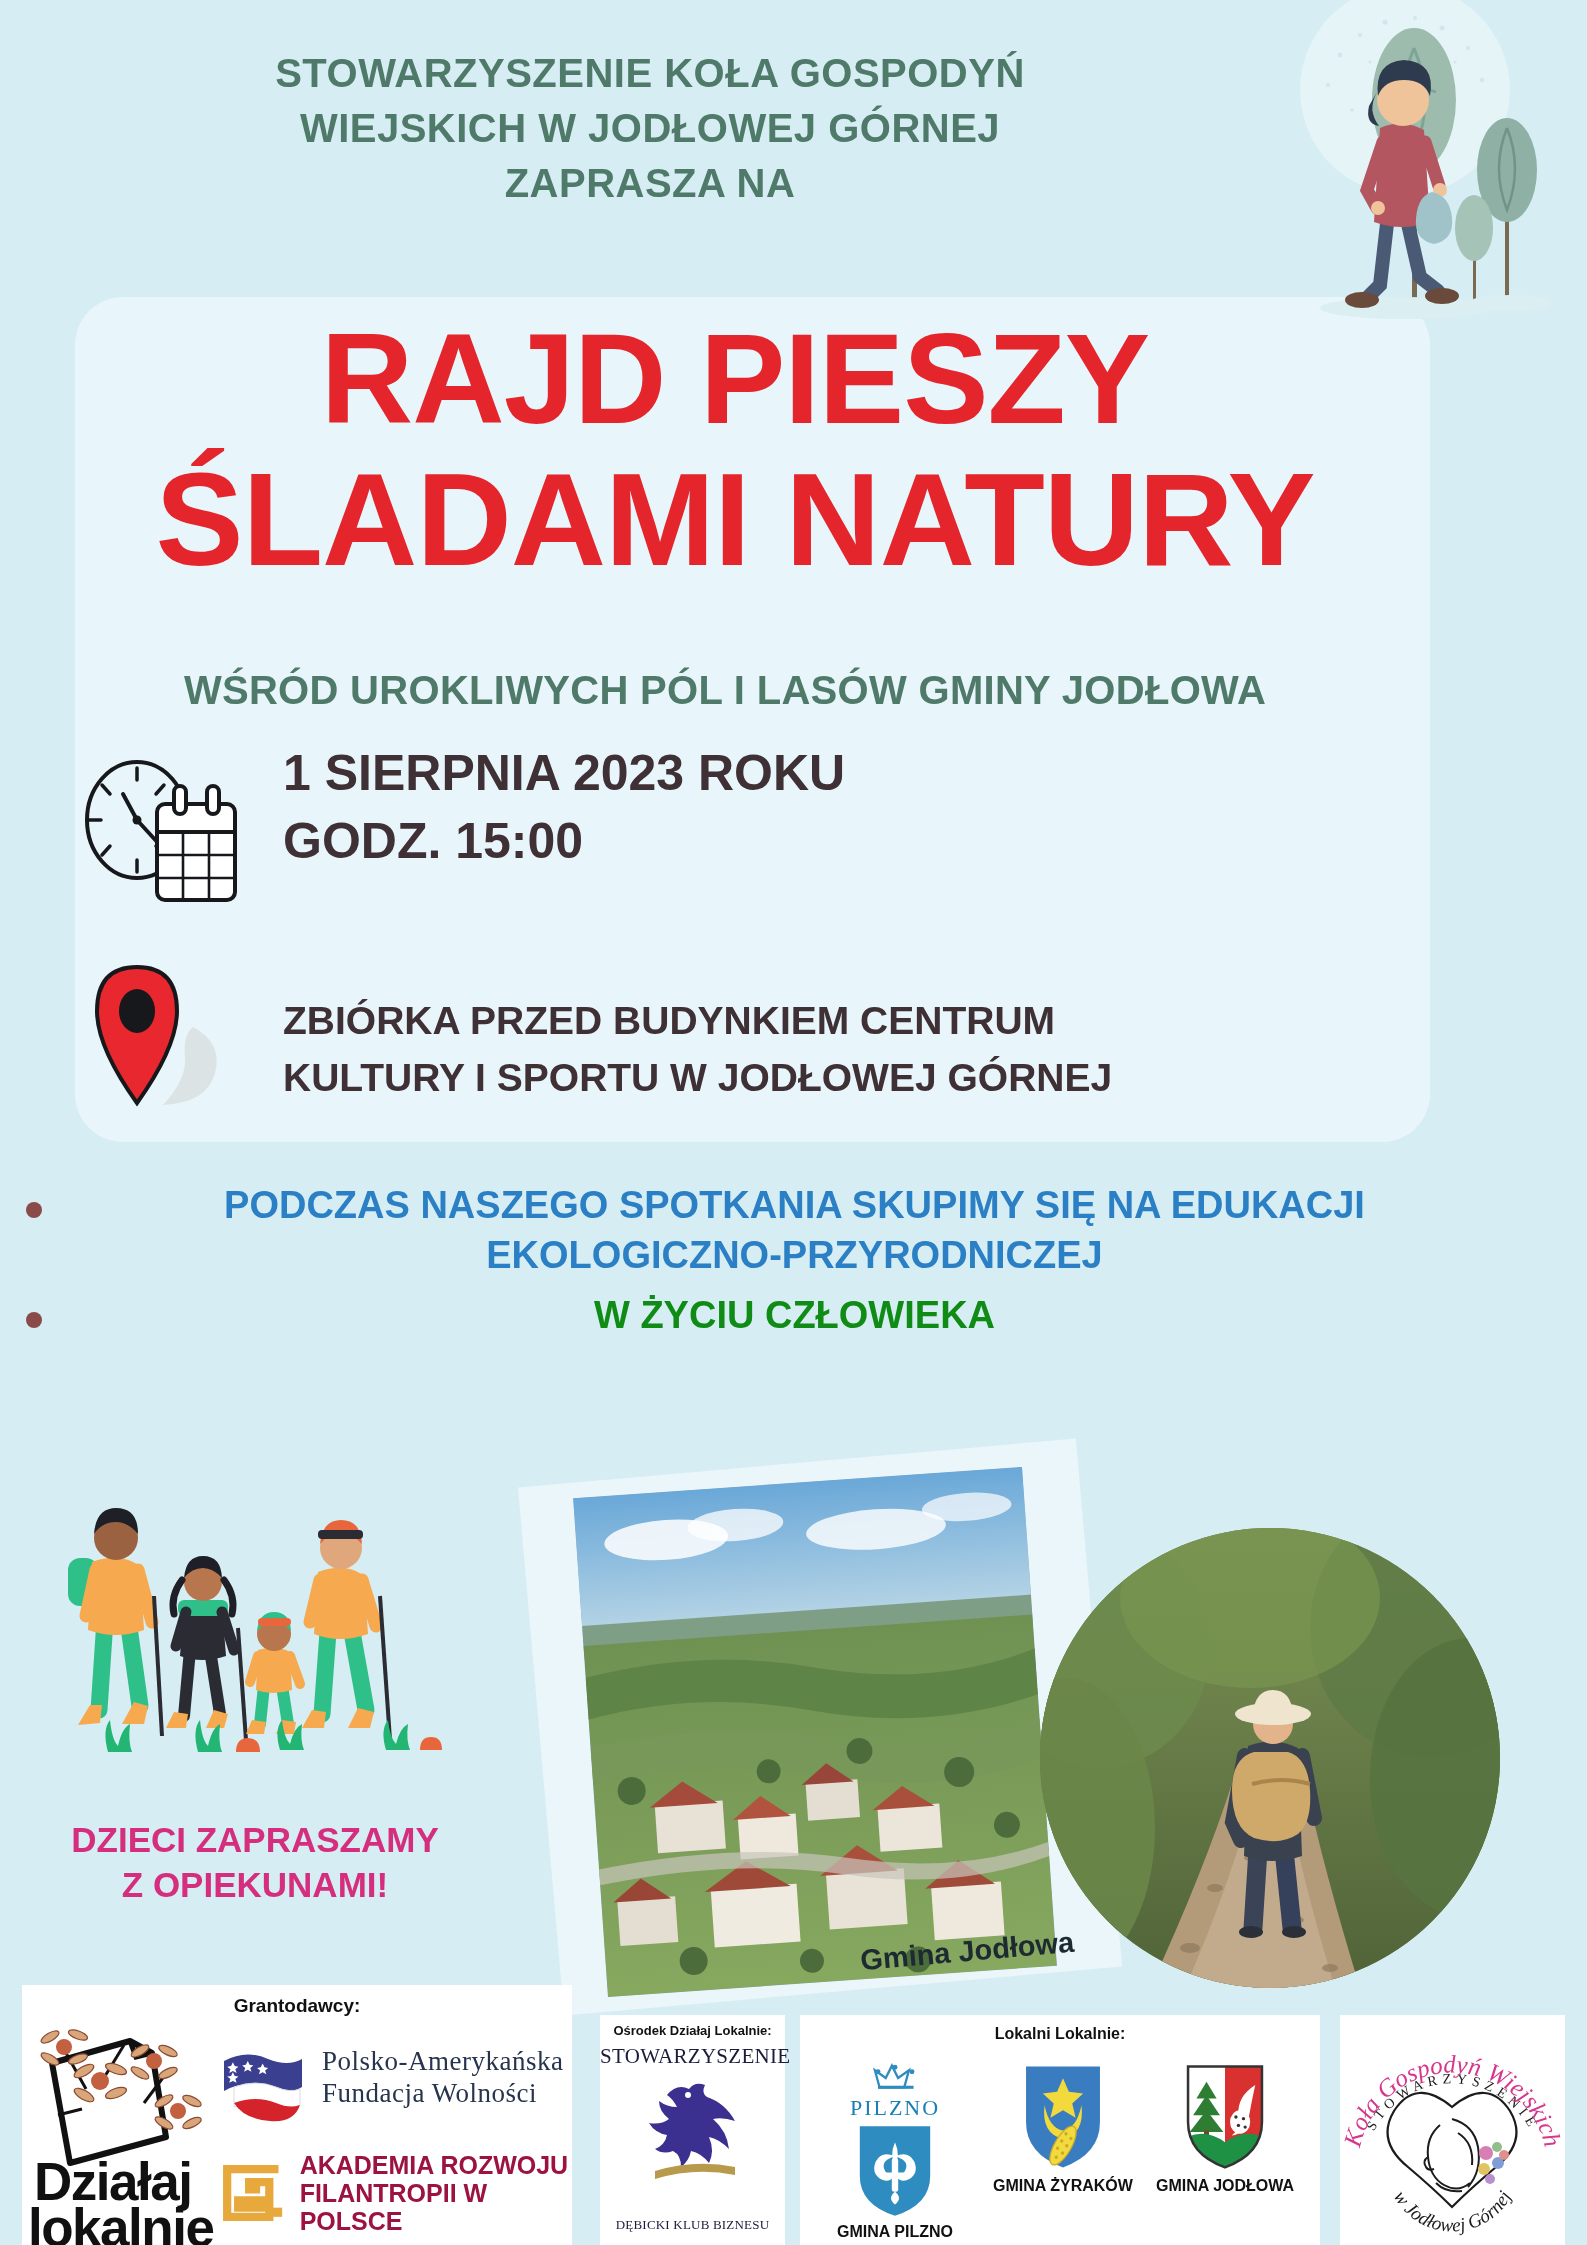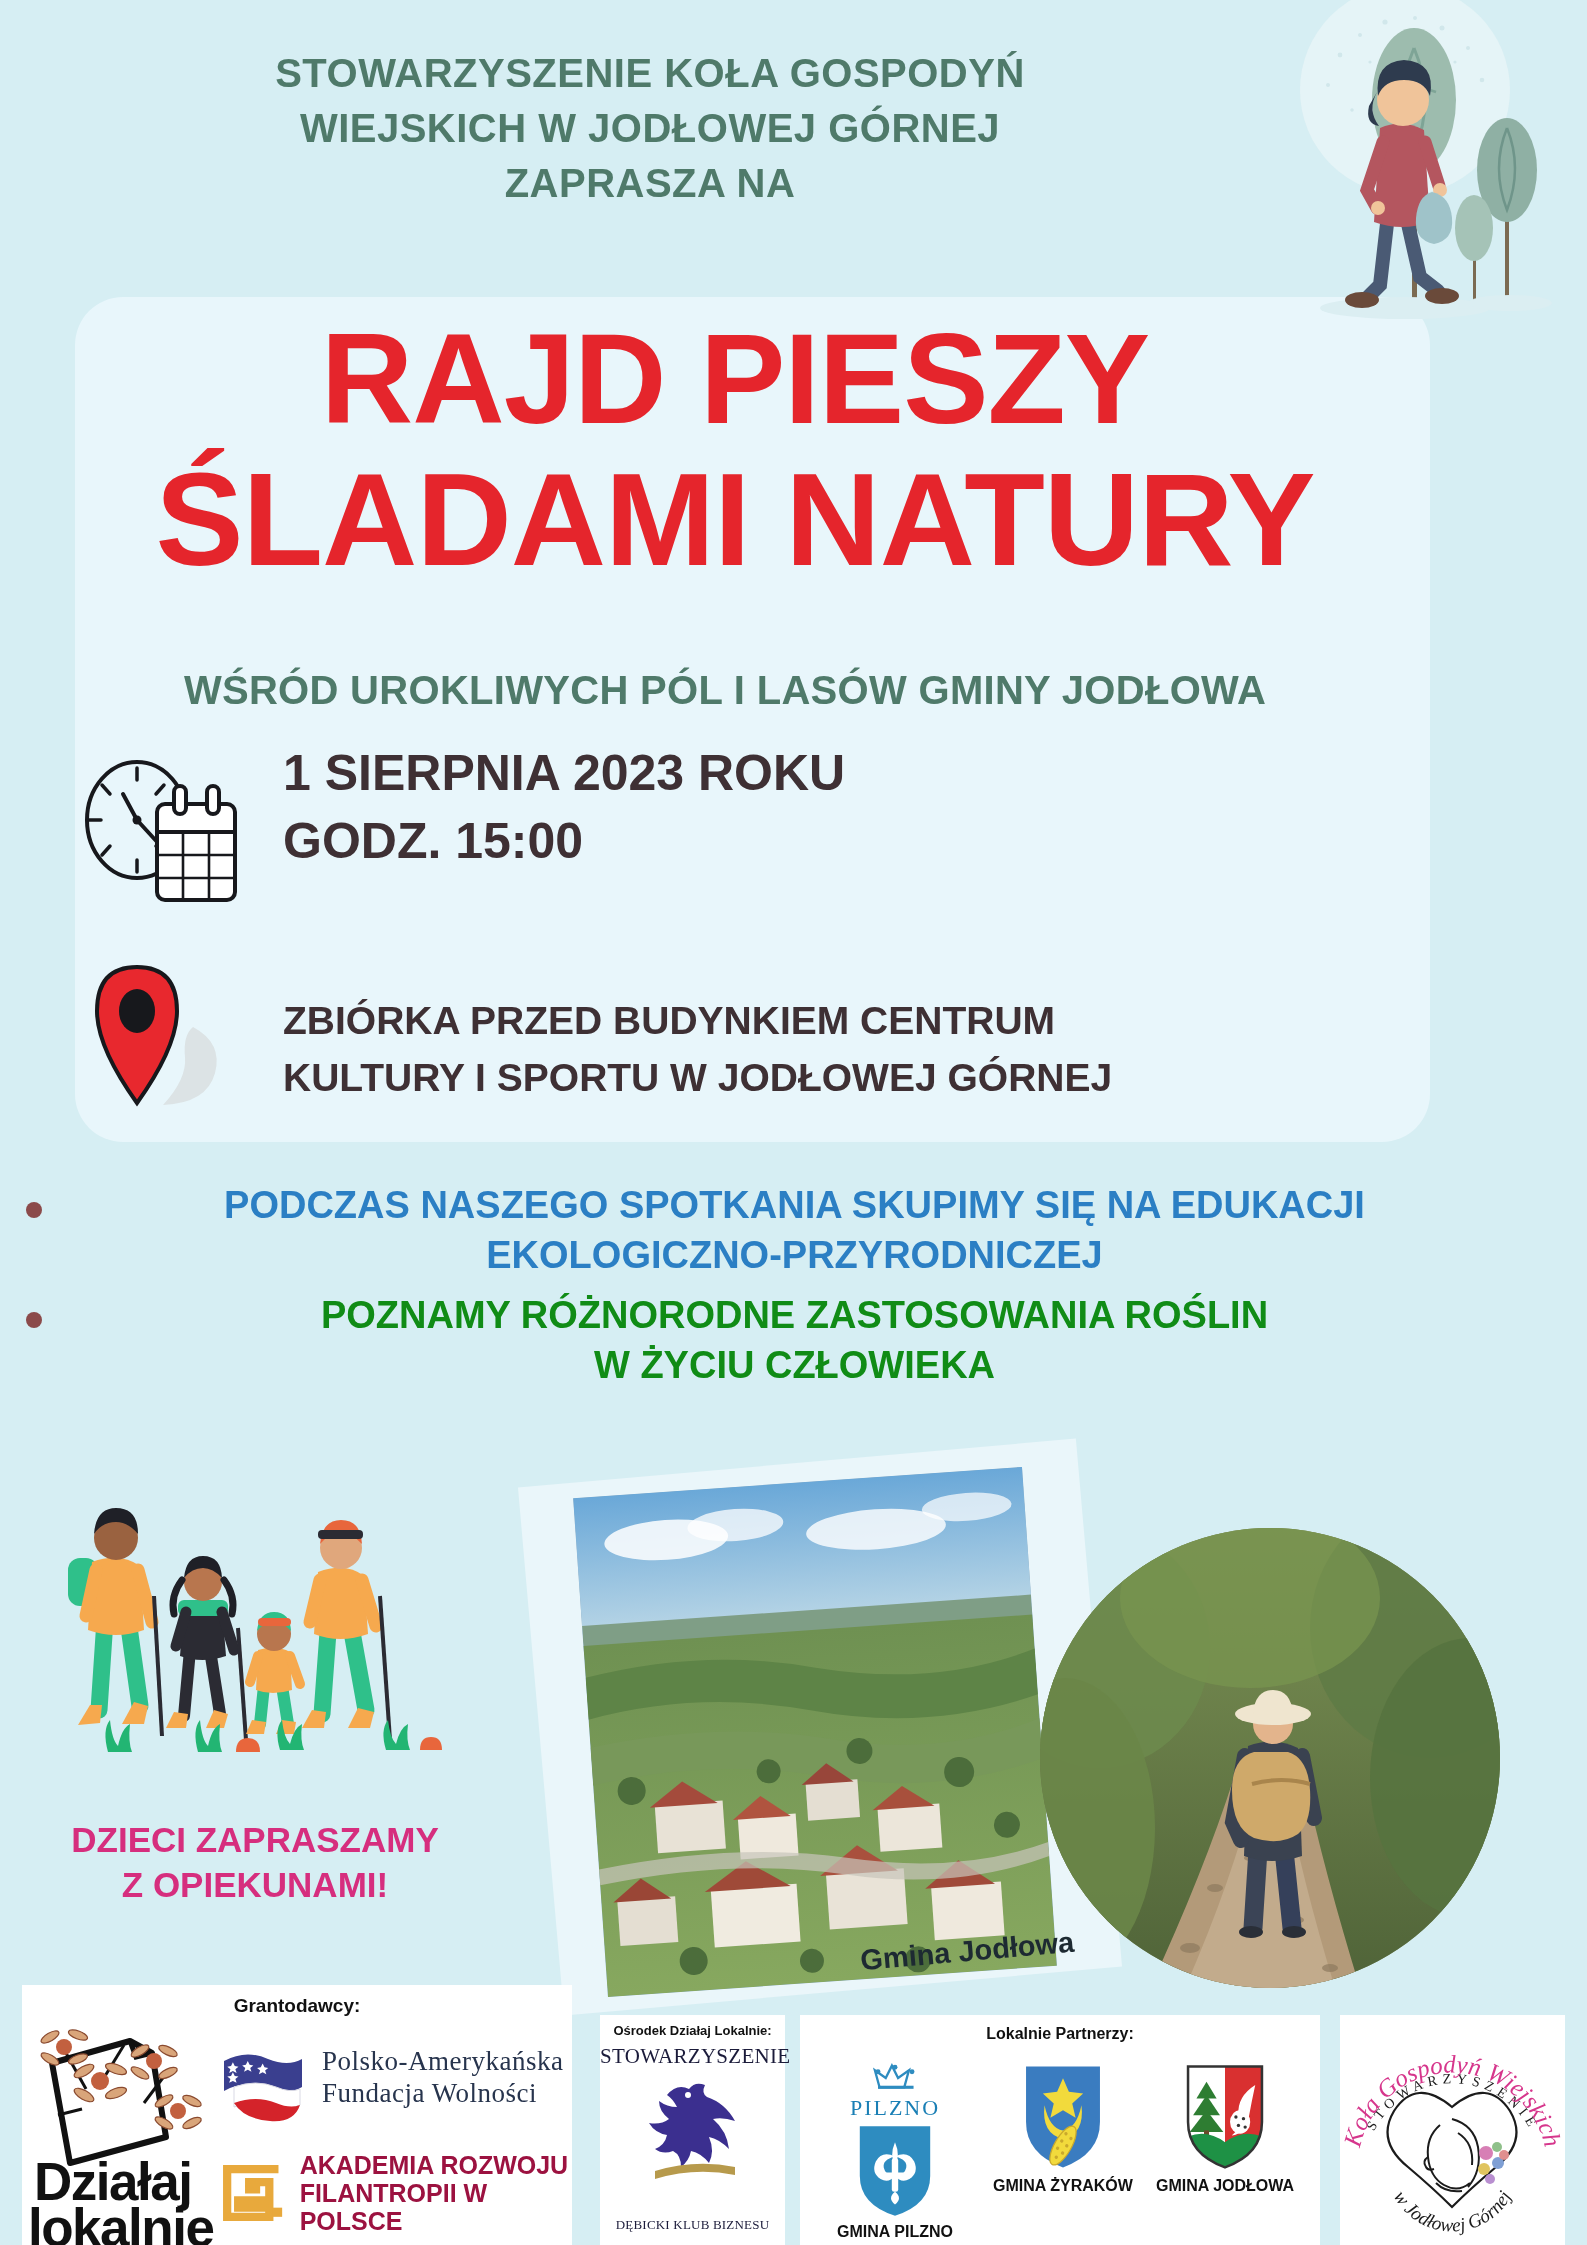--- a/index.html
+++ b/index.html
@@ -408,21 +408,20 @@
   <div class="bullet-item">
     <span class="bullet-dot"></span>
     <div class="bullet-text blue">
       <div>PODCZAS NASZEGO SPOTKANIA SKUPIMY SIĘ NA EDUKACJI</div>
       <div>EKOLOGICZNO-PRZYRODNICZEJ</div>
     </div>
   </div>
   <div class="bullet-item">
     <span class="bullet-dot"></span>
     <div class="bullet-text green">
-      <div>POZNAMY RÓŻNORODNE ZASTOSOWANIA ROŚLIN</div>
       <div>W ŻYCIU CZŁOWIEKA</div>
     </div>
   </div>
 </div>
 
 <div class="kids-illustration">
   <svg viewBox="0 0 460 300" width="460" height="300">
 
     <g>
       <path d="M55 120 l-6 90" stroke="#2fc08a" stroke-width="17" stroke-linecap="round"></path>
@@ -701,21 +700,21 @@
                  q-10 4 -18 -2 q10 -4 12 -14 q-12 -2 -18 -12 q12 2 20 -4 q-10 -8 -10 -18 q8 6 18 6
                  q-4 -8 -10 -12 z" fill="#3b2f8f"></path>
         <circle cx="55" cy="24" r="3" fill="#ffffff"></circle>
         <path d="M22 100 q40 -12 80 -4 l0 8 q-40 -8 -80 4 z" fill="#b79a4c"></path>
       </svg>
     </div>
     <div class="dkb-word" style="position:absolute;bottom:12px;left:0;width:100%;font-size:13px;">DĘBICKI KLUB BIZNESU</div>
   </div>
 
   <div class="logo-box logo-partners">
-    <div class="logo-heading small" style="padding-top:10px;">Lokalnie Partnerzy:</div>
+    <div class="logo-heading small" style="padding-top:10px;">Lokalni Lokalnie:</div>
 
     <div style="position:absolute;left:22px;top:46px;width:146px;">
       <svg viewBox="0 0 120 44" width="120" height="34" style="display:block;margin:0 auto;">
         <path d="M24 34 l-6 -22 l14 10 l8 -16 l8 16 l14 -10 l-6 22 z" transform="translate(16,0)" fill="none" stroke="#2e8cc0" stroke-width="3"></path>
         <circle cx="38" cy="14" r="3.2" fill="#2e8cc0"></circle>
           <circle cx="60" cy="8" r="3.2" fill="#2e8cc0"></circle>
         <circle cx="82" cy="14" r="3.2" fill="#2e8cc0"></circle>
         <rect x="38" y="32" width="46" height="4" fill="#2e8cc0"></rect>
       </svg>
       <div class="pilzno-word">PILZNO</div>

